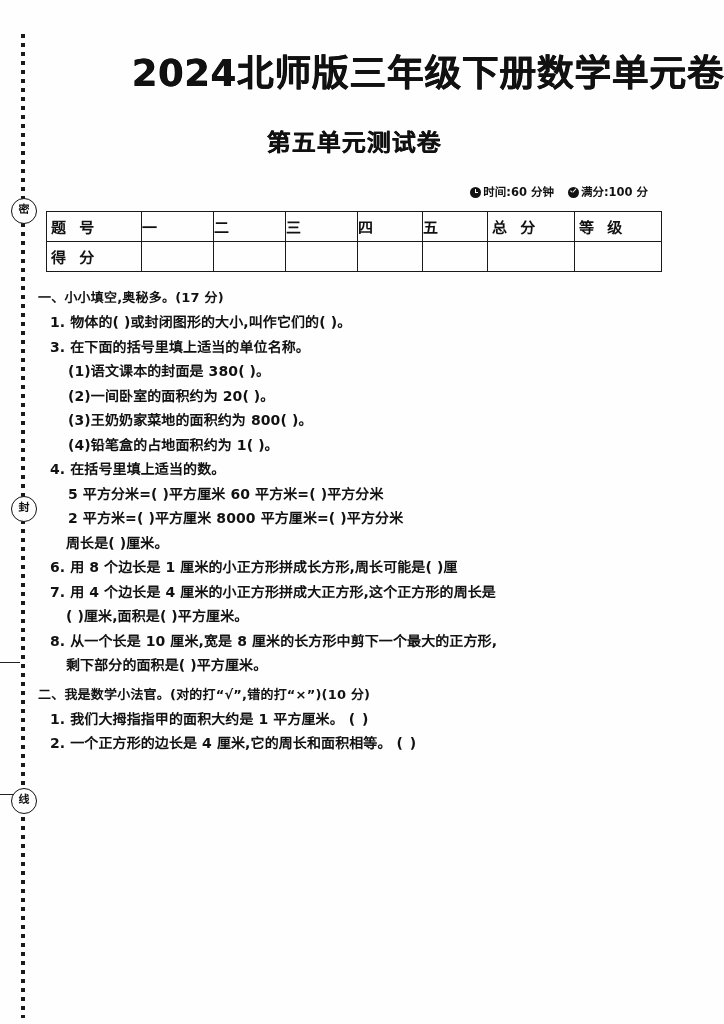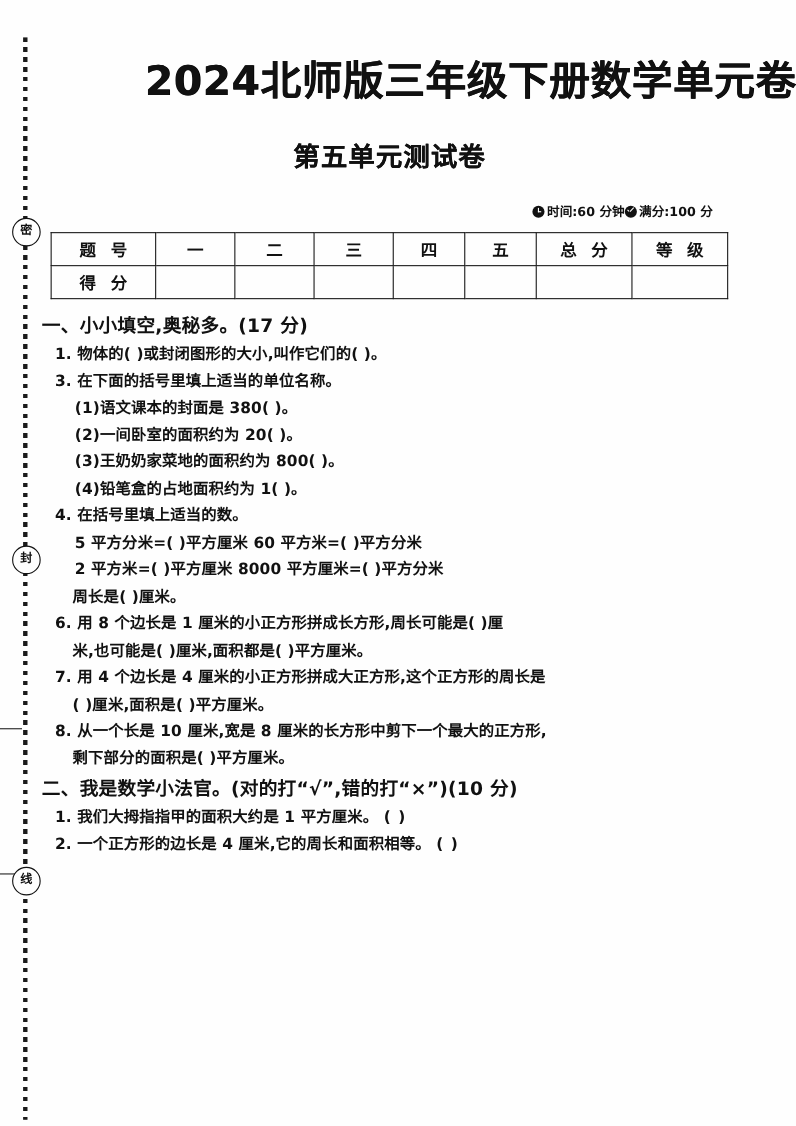--- a/index.html
+++ b/index.html
@@ -91,20 +91,21 @@
     text-shadow: 0.4px 0 0 #000;
   }
 
   
   .meta-row {
     position: absolute;
     right: 76px;
     top: 185px;
     display: flex;
     align-items: center;
+    gap: 14px;
     font-size: 11.5px;
     font-weight: 700;
     line-height: 14px;
   }
   .meta-item {
     display: flex;
     align-items: center;
     gap: 2px;
     white-space: nowrap;
   }
@@ -153,42 +154,42 @@
     position: absolute;
     left: 46px;
     top: 211px;
     width: 600px;
     border-collapse: collapse;
     table-layout: fixed;
   }
   .score-table td {
     border: 1.4px solid #1a1a1a;
     height: 29px;
-    text-align: center;
+    text-align: left;
     vertical-align: middle;
     font-size: 15px;
     font-weight: 700;
     letter-spacing: 4px;
     text-indent: 4px;
     padding: 0;
   }
   .score-table td.num {
     letter-spacing: 0;
     text-indent: 0;
   }
 
   
   .content {
     position: absolute;
     left: 38px;
     top: 283px;
     width: 656px;
   }
   .sec-head {
-    font-size: 17px;
+    font-size: 13px;
     font-weight: 700;
     line-height: 25px;
     margin-top: 2px;
     letter-spacing: 0.2px;
   }
   .q {
     font-size: 14px;
     line-height: 24.5px;
     font-weight: 700;
     margin-left: 12px;
@@ -294,21 +295,20 @@
       <span class="ln ind2">5 平方分米=(         )平方厘米   60 平方米=(         )平方分米</span>
       <span class="ln ind2">2 平方米=(        )平方厘米      8000 平方厘米=(        )平方分米</span>
     </div>
 
     <div class="q">
       <span class="ln ind">周长是(        )厘米。</span>
     </div>
 
     <div class="q">
       <span class="ln">6. 用 8 个边长是 1 厘米的小正方形拼成长方形,周长可能是(        )厘</span>
-      <span class="ln ind">米,也可能是(        )厘米,面积都是(         )平方厘米。</span>
     </div>
 
     <div class="q">
       <span class="ln">7. 用 4 个边长是 4 厘米的小正方形拼成大正方形,这个正方形的周长是</span>
       <span class="ln ind">(        )厘米,面积是(         )平方厘米。</span>
     </div>
 
     <div class="q">
       <span class="ln">8. 从一个长是 10 厘米,宽是 8 厘米的长方形中剪下一个最大的正方形,</span>
       <span class="ln ind">剩下部分的面积是(         )平方厘米。</span>

